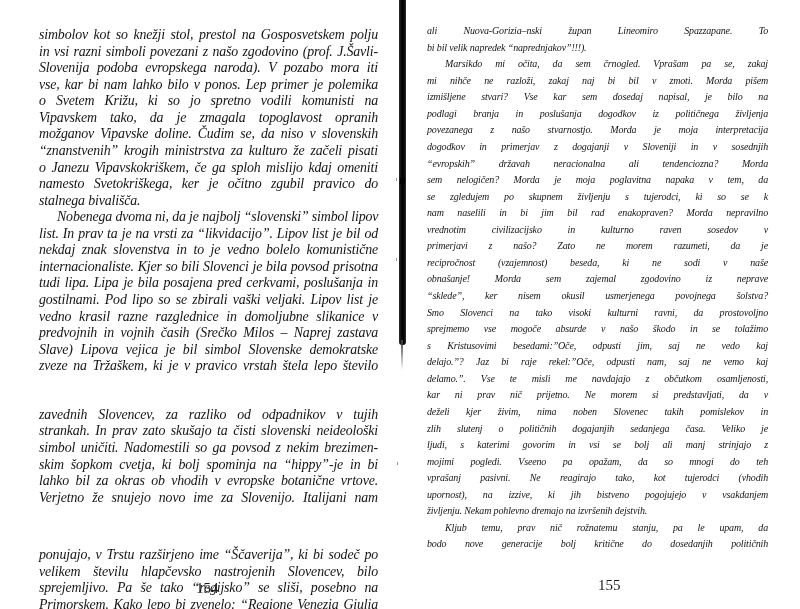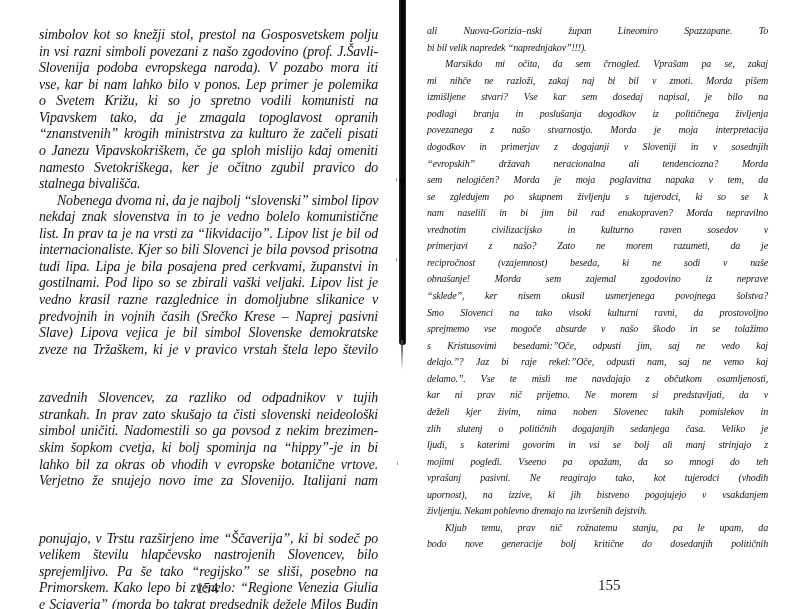--- a/index.html
+++ b/index.html
@@ -97,32 +97,33 @@
 <div class="spread">
 
   <div class="page page-left">
     <div class="text-block" style="font-size: 13.9px;">
       <span class="line" style="height: 16.5625px; line-height: 16.5625px;">simbolov kot so knežji stol, prestol na Gosposvetskem polju</span>
       <span class="line" style="height: 16.5625px; line-height: 16.5625px;">in vsi razni simboli povezani z našo zgodovino (prof. J.Šavli-</span>
       <span class="line" style="height: 16.5625px; line-height: 16.5625px;">Slovenija podoba evropskega naroda). V pozabo mora iti</span>
       <span class="line" style="height: 16.5625px; line-height: 16.5625px;">vse, kar bi nam lahko bilo v ponos. Lep primer je polemika</span>
       <span class="line" style="height: 16.5625px; line-height: 16.5625px;">o Svetem Križu, ki so jo spretno vodili komunisti na</span>
       <span class="line" style="height: 16.5625px; line-height: 16.5625px;">Vipavskem tako, da je zmagala topoglavost opranih</span>
+      <span class="line" style="height: 16.5625px; line-height: 16.5625px;">možganov Vipavske doline. Čudim se, da niso v slovenskih</span>
       <span class="line" style="height: 16.5625px; line-height: 16.5625px;">“znanstvenih” krogih ministrstva za kulturo že začeli pisati</span>
       <span class="line" style="height: 16.5625px; line-height: 16.5625px;">o Janezu Vipavskokriškem, če ga sploh mislijo kdaj omeniti</span>
       <span class="line" style="height: 16.5625px; line-height: 16.5625px;">namesto Svetokriškega, ker je očitno zgubil pravico do</span>
       <span class="line last" style="height: 16.5625px; line-height: 16.5625px;">stalnega bivališča.</span>
       <span class="line indent" style="height: 16.5625px; line-height: 16.5625px;">Nobenega dvoma ni, da je najbolj “slovenski” simbol lipov</span>
+      <span class="line" style="height: 16.5625px; line-height: 16.5625px;">list. In prav ta je na vrsti za “likvidacijo”. Lipov list je bil od</span>
       <span class="line" style="height: 16.5625px; line-height: 16.5625px;">nekdaj znak slovenstva in to je vedno bolelo komunistične</span>
-      <span class="line" style="height: 16.5625px; line-height: 16.5625px;">list. In prav ta je na vrsti za “likvidacijo”. Lipov list je bil od</span>
       <span class="line" style="height: 16.5625px; line-height: 16.5625px;">internacionaliste. Kjer so bili Slovenci je bila povsod prisotna</span>
-      <span class="line" style="height: 16.5625px; line-height: 16.5625px;">tudi lipa. Lipa je bila posajena pred cerkvami, županstvi in</span>
+      <span class="line" style="height: 16.5625px; line-height: 16.5625px;">tudi lipa. Lipa je bila posajena pred cerkvami, poslušanja in</span>
       <span class="line" style="height: 16.5625px; line-height: 16.5625px;">gostilnami. Pod lipo so se zbirali vaški veljaki. Lipov list je</span>
       <span class="line" style="height: 16.5625px; line-height: 16.5625px;">vedno krasil razne razglednice in domoljubne slikanice v</span>
-      <span class="line" style="height: 16.5625px; line-height: 16.5625px;">predvojnih in vojnih časih (Srečko Krese – Naprej pasivni</span>
+      <span class="line" style="height: 16.5625px; line-height: 16.5625px;">predvojnih in vojnih časih (Srečko Milos – Naprej zastava</span>
       <span class="line" style="height: 16.5625px; line-height: 16.5625px;">Slave) Lipova vejica je bil simbol Slovenske demokratske</span>
       <span class="line" style="height: 16.5625px; line-height: 16.5625px;">zveze na Tržaškem, ki je v pravico vrstah štela lepo število</span>
       <span class="line" style="height: 16.5625px; line-height: 16.5625px; margin-top: 32px;">zavednih Slovencev, za razliko od odpadnikov v tujih</span>
       <span class="line" style="height: 16.5625px; line-height: 16.5625px;">strankah. In prav zato skušajo ta čisti slovenski neideološki</span>
       <span class="line" style="height: 16.5625px; line-height: 16.5625px;">simbol uničiti. Nadomestili so ga povsod z nekim brezimen-</span>
       <span class="line" style="height: 16.5625px; line-height: 16.5625px;">skim šopkom cvetja, ki bolj spominja na “hippy”-je in bi</span>
       <span class="line" style="height: 16.5625px; line-height: 16.5625px;">lahko bil za okras ob vhodih v evropske botanične vrtove.</span>
       <span class="line" style="height: 16.5625px; line-height: 16.5625px;">Verjetno že snujejo novo ime za Slovenijo. Italijani nam</span>
       <span class="line" style="height: 16.5625px; line-height: 16.5625px; margin-top: 41px;">ponujajo, v Trstu razširjeno ime “Ščaverija”, ki bi sodeč po</span>
       <span class="line" style="height: 16.5625px; line-height: 16.5625px;">velikem številu hlapčevsko nastrojenih Slovencev, bilo</span>

